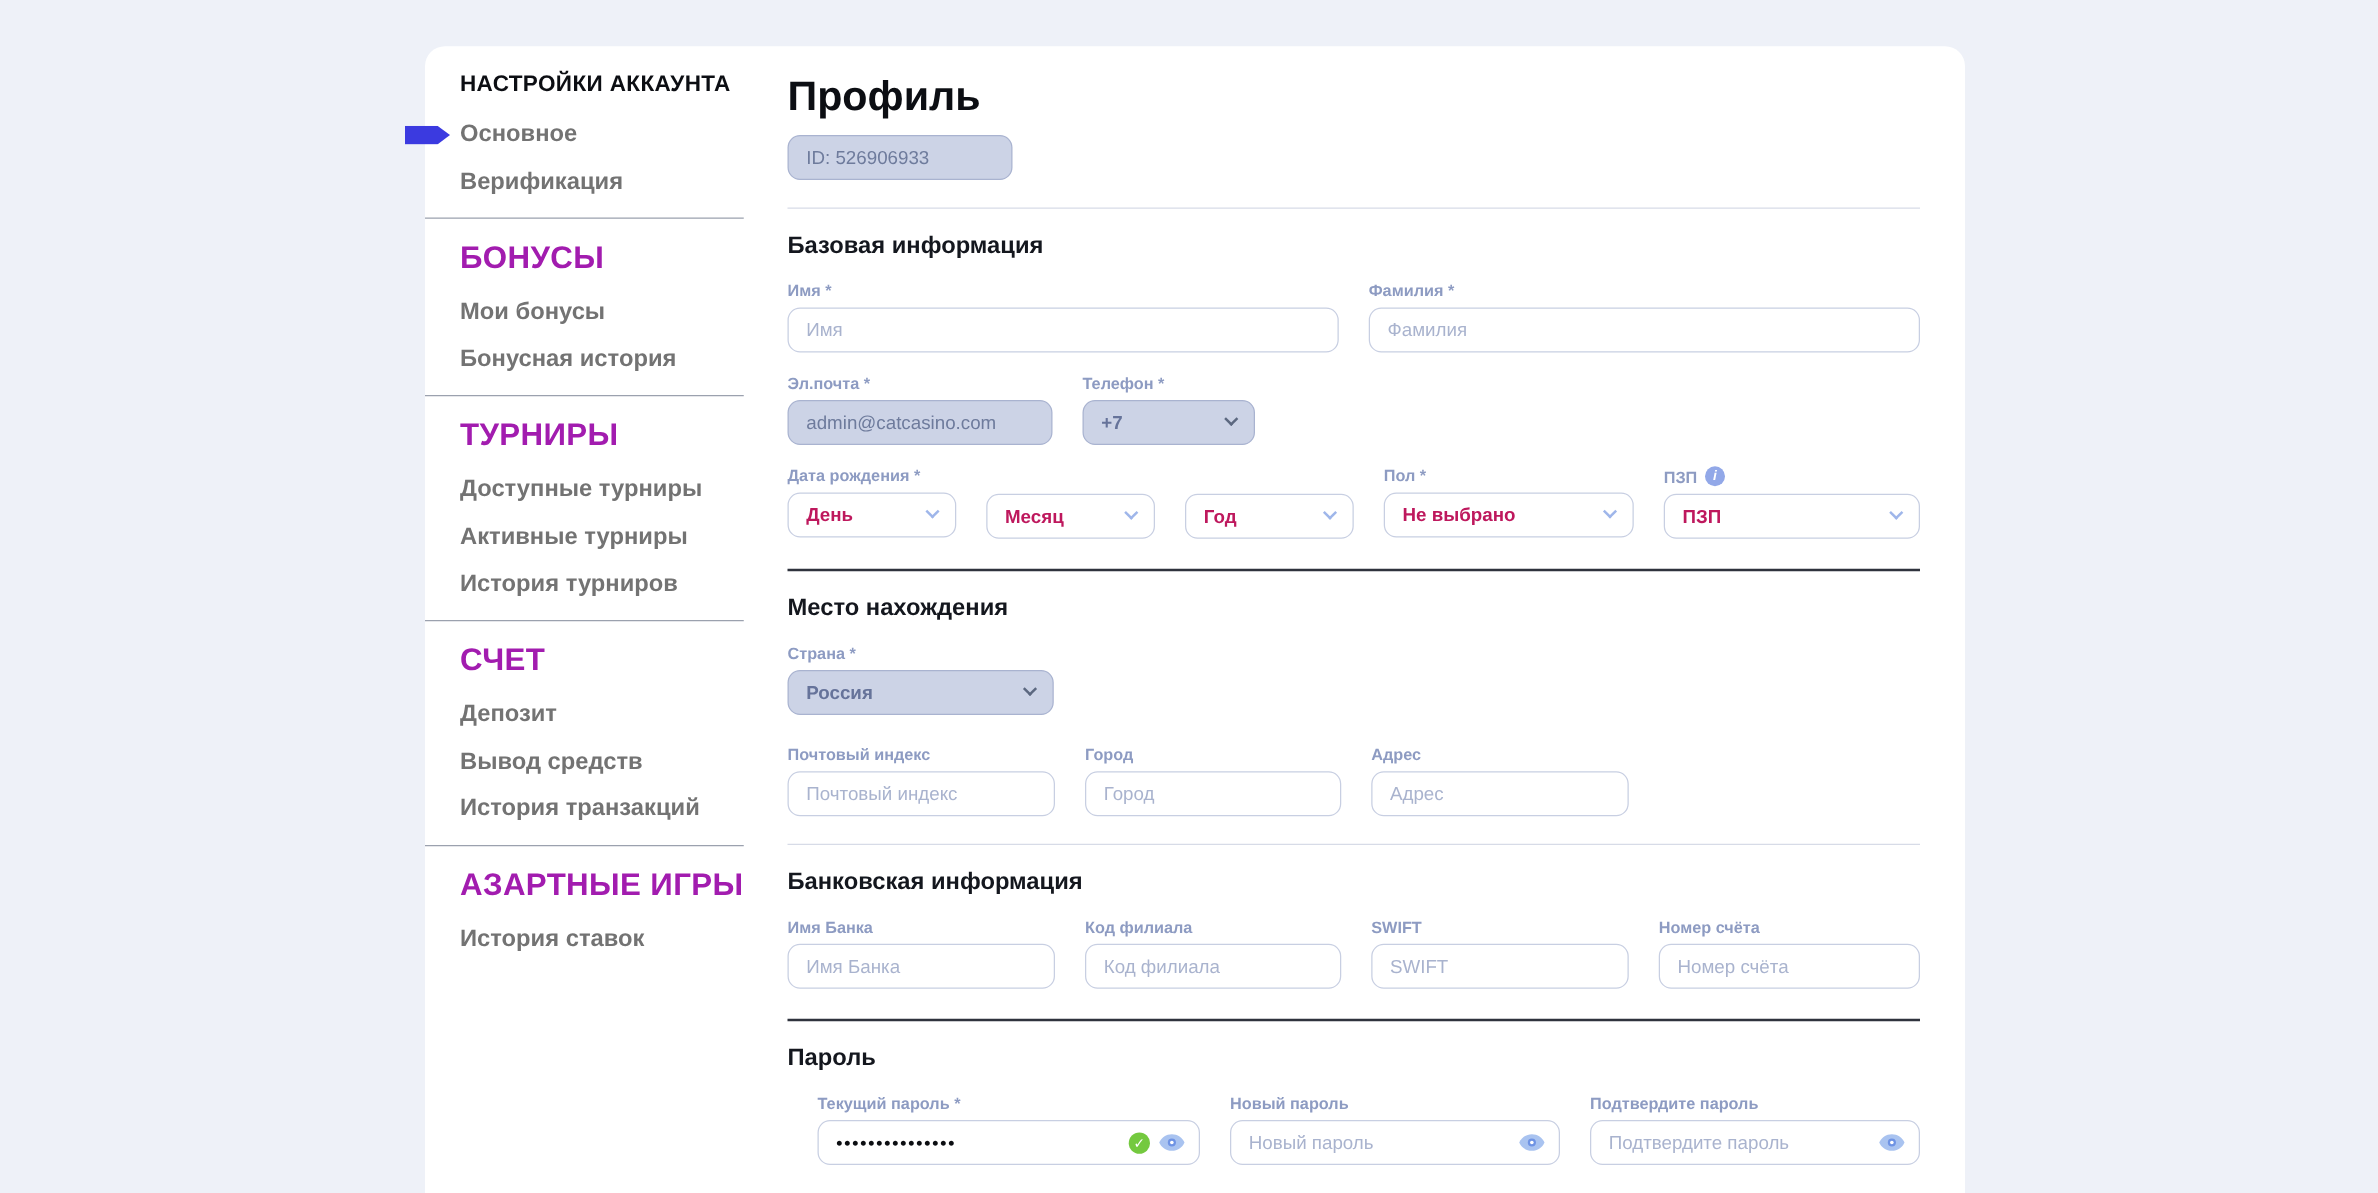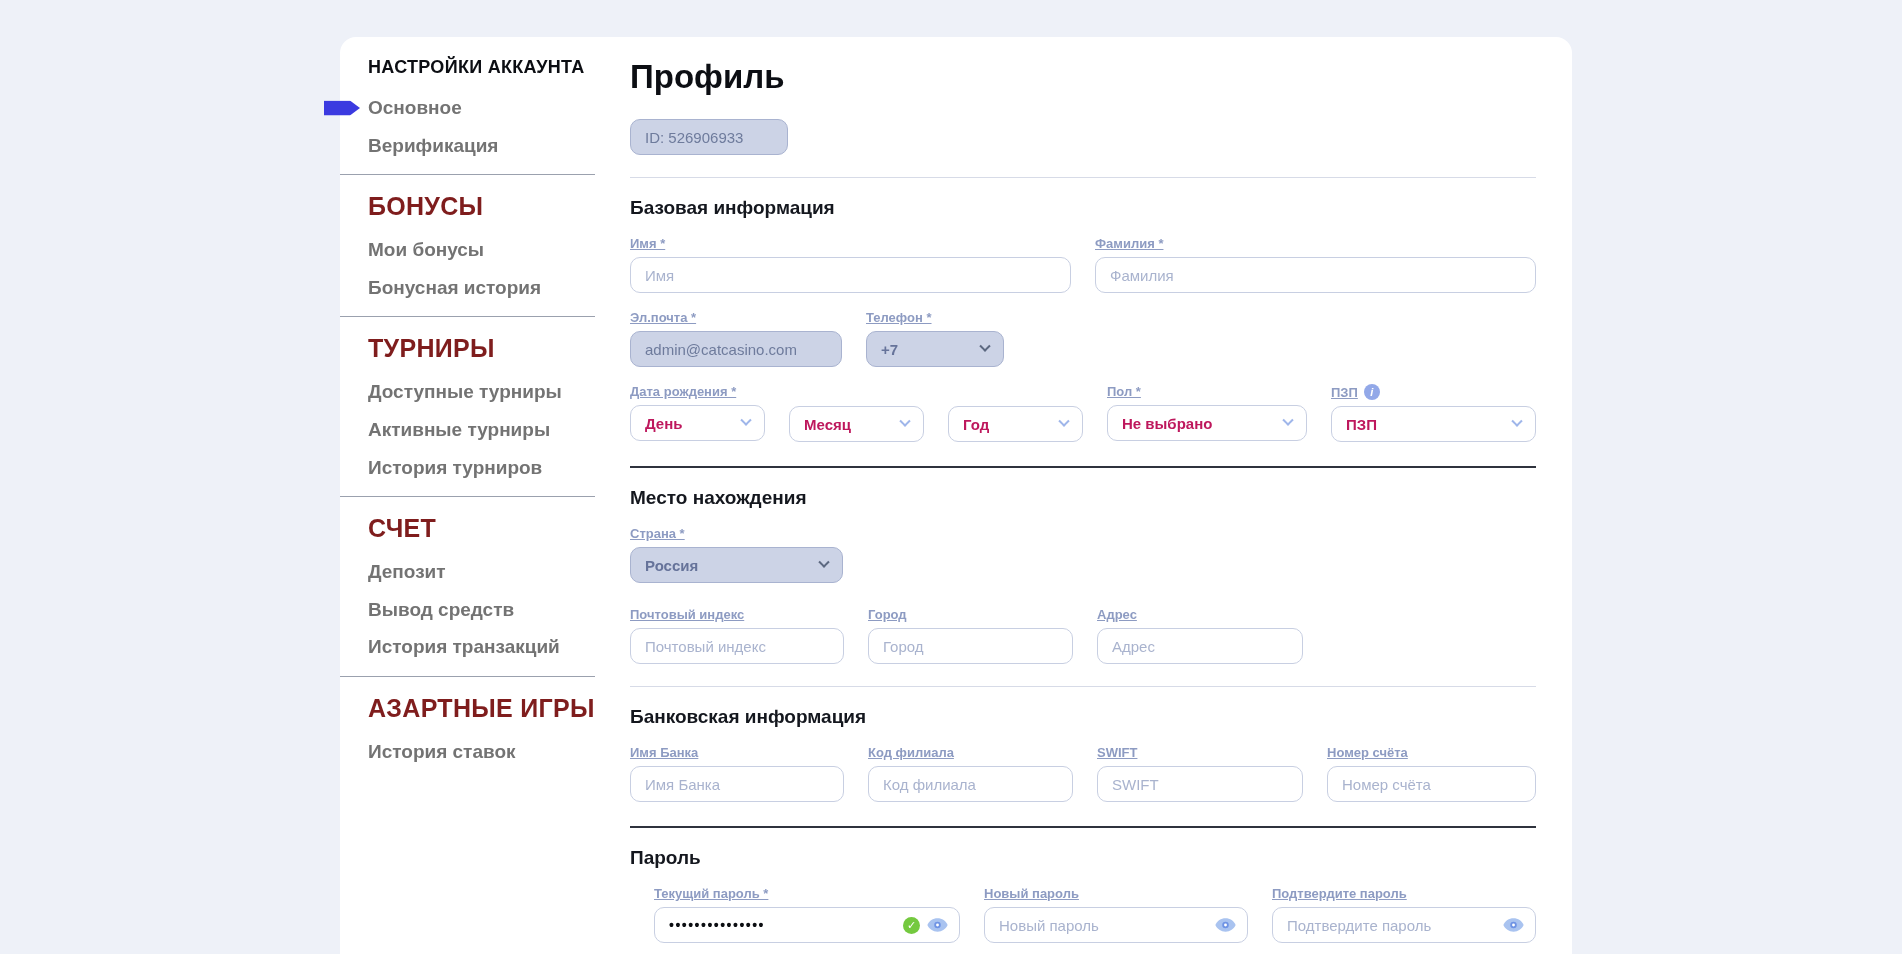--- a/index.html
+++ b/index.html
@@ -11,37 +11,37 @@
   }
   .card {
     position: absolute; left: 340px; top: 37px;
     width: 1232px; min-height: 893px;
     background: #ffffff; border-radius: 16px;
     display: flex;
   }
   
   .sidebar { width: 257px; flex-shrink: 0; padding: 21px 0 0 28px; }
   .side-title { font-size: 18px; font-weight: 800; line-height: 1.07; letter-spacing: .3px; margin-bottom: 17px; color: #0c0e13; }
-  .side-heading { font-size: 25px; font-weight: 800; letter-spacing: .3px; margin: 2px 0 15px; color: #7f1d1d; }
+  .side-heading { font-size: 25px; font-weight: 800; letter-spacing: .3px; margin: 2px 0 15px; color: #a21caf; }
   .side-item { position: relative; font-size: 19px; font-weight: 700; margin-bottom: 10px; line-height: 1.45; color: #737373; cursor: pointer; }
   .side-item .arrow {
     position: absolute; left: -44px; top: 50%; transform: translateY(-50%);
     width: 36px; height: 15px; background: #3b3ae0;
     clip-path: polygon(0 0, 72% 0, 100% 50%, 72% 100%, 0 100%);
   }
   .side-hr { border: none; border-top: 1px solid #9ba1ae; margin: 15px 0 17px -28px; width: calc(100% + 26px); }
   
   .main { flex: 1; padding: 21px 36px 34px 33px; }
   .page-title { font-size: 33px; font-weight: 800; margin-bottom: 12px; color: #0c0e13; }
   .section-heading { font-size: 19px; font-weight: 800; color: #14171e; }
   .hr-light { border: none; border-top: 1px solid #d7dbe7; margin: 22px 0 19px; }
   .hr-dark  { border: none; border-top: 2px solid #2f333d; margin: 24px 0 19px; }
   .row { display: flex; gap: 24px; margin-top: 17px; }
   .field { display: flex; flex-direction: column; }
-  .field label { font-size: 13px; font-weight: 600; color: #8d9bc2; margin-bottom: 6px; text-decoration: underline; }
+  .field label { font-size: 13px; font-weight: 600; color: #8d9bc2; margin-bottom: 6px; }
   .label-row { display: flex; align-items: center; gap: 6px; margin-bottom: 6px; }
   .label-row label { margin-bottom: 0; }
   .inp {
     height: 36px; border: 1px solid #c8cfe2; border-radius: 10px;
     padding: 0 14px; font-size: 15px; color: #3c465f; background: #fff; width: 100%;
     font-family: "Liberation Sans", "DejaVu Sans", sans-serif; outline: none;
   }
   .inp::placeholder { color: #a9b3ce; opacity: 1; }
   .inp.disabled { background: #ccd3e6; border-color: #a9b3d0; color: #6e7b9c; }
   .select {
@@ -64,21 +64,21 @@
     display: inline-flex; align-items: center; justify-content: center; cursor: pointer;
   }
   .pwd-value { font-weight: 700; letter-spacing: 1.5px; color: #0c0e12; font-size: 14px; }
   .save-btn {
     display: block; margin: 27px auto 0; border: none; cursor: pointer;
     background: #c111d1; color: #fff; font-family: "Liberation Sans", "DejaVu Sans", sans-serif;
     font-size: 14px; font-weight: 800; letter-spacing: .8px;
     padding: 0 26px; height: 35px; border-radius: 10px;
   }
   
-  .w-id { width: 158px; margin-top: 11px; }
+  .w-id { width: 180px; }
   .w-email { width: 212px; } .w-phone { width: 138px; }
   .w-dmy { width: 135px; } .w-gender { width: 200px; }
   .w-country { width: 213px; justify-content: flex-end; }
   .w-zip { width: 214px; } .w-city { width: 205px; } .w-addr { width: 206px; }
   .w-bank1 { width: 214px; } .w-bank2 { width: 205px; } .w-bank3 { width: 206px; }
   .w-pwd { width: 306px; margin-left: 24px; }
   .flex1 { flex: 1; }
 </style>
 </head>
 <body>

